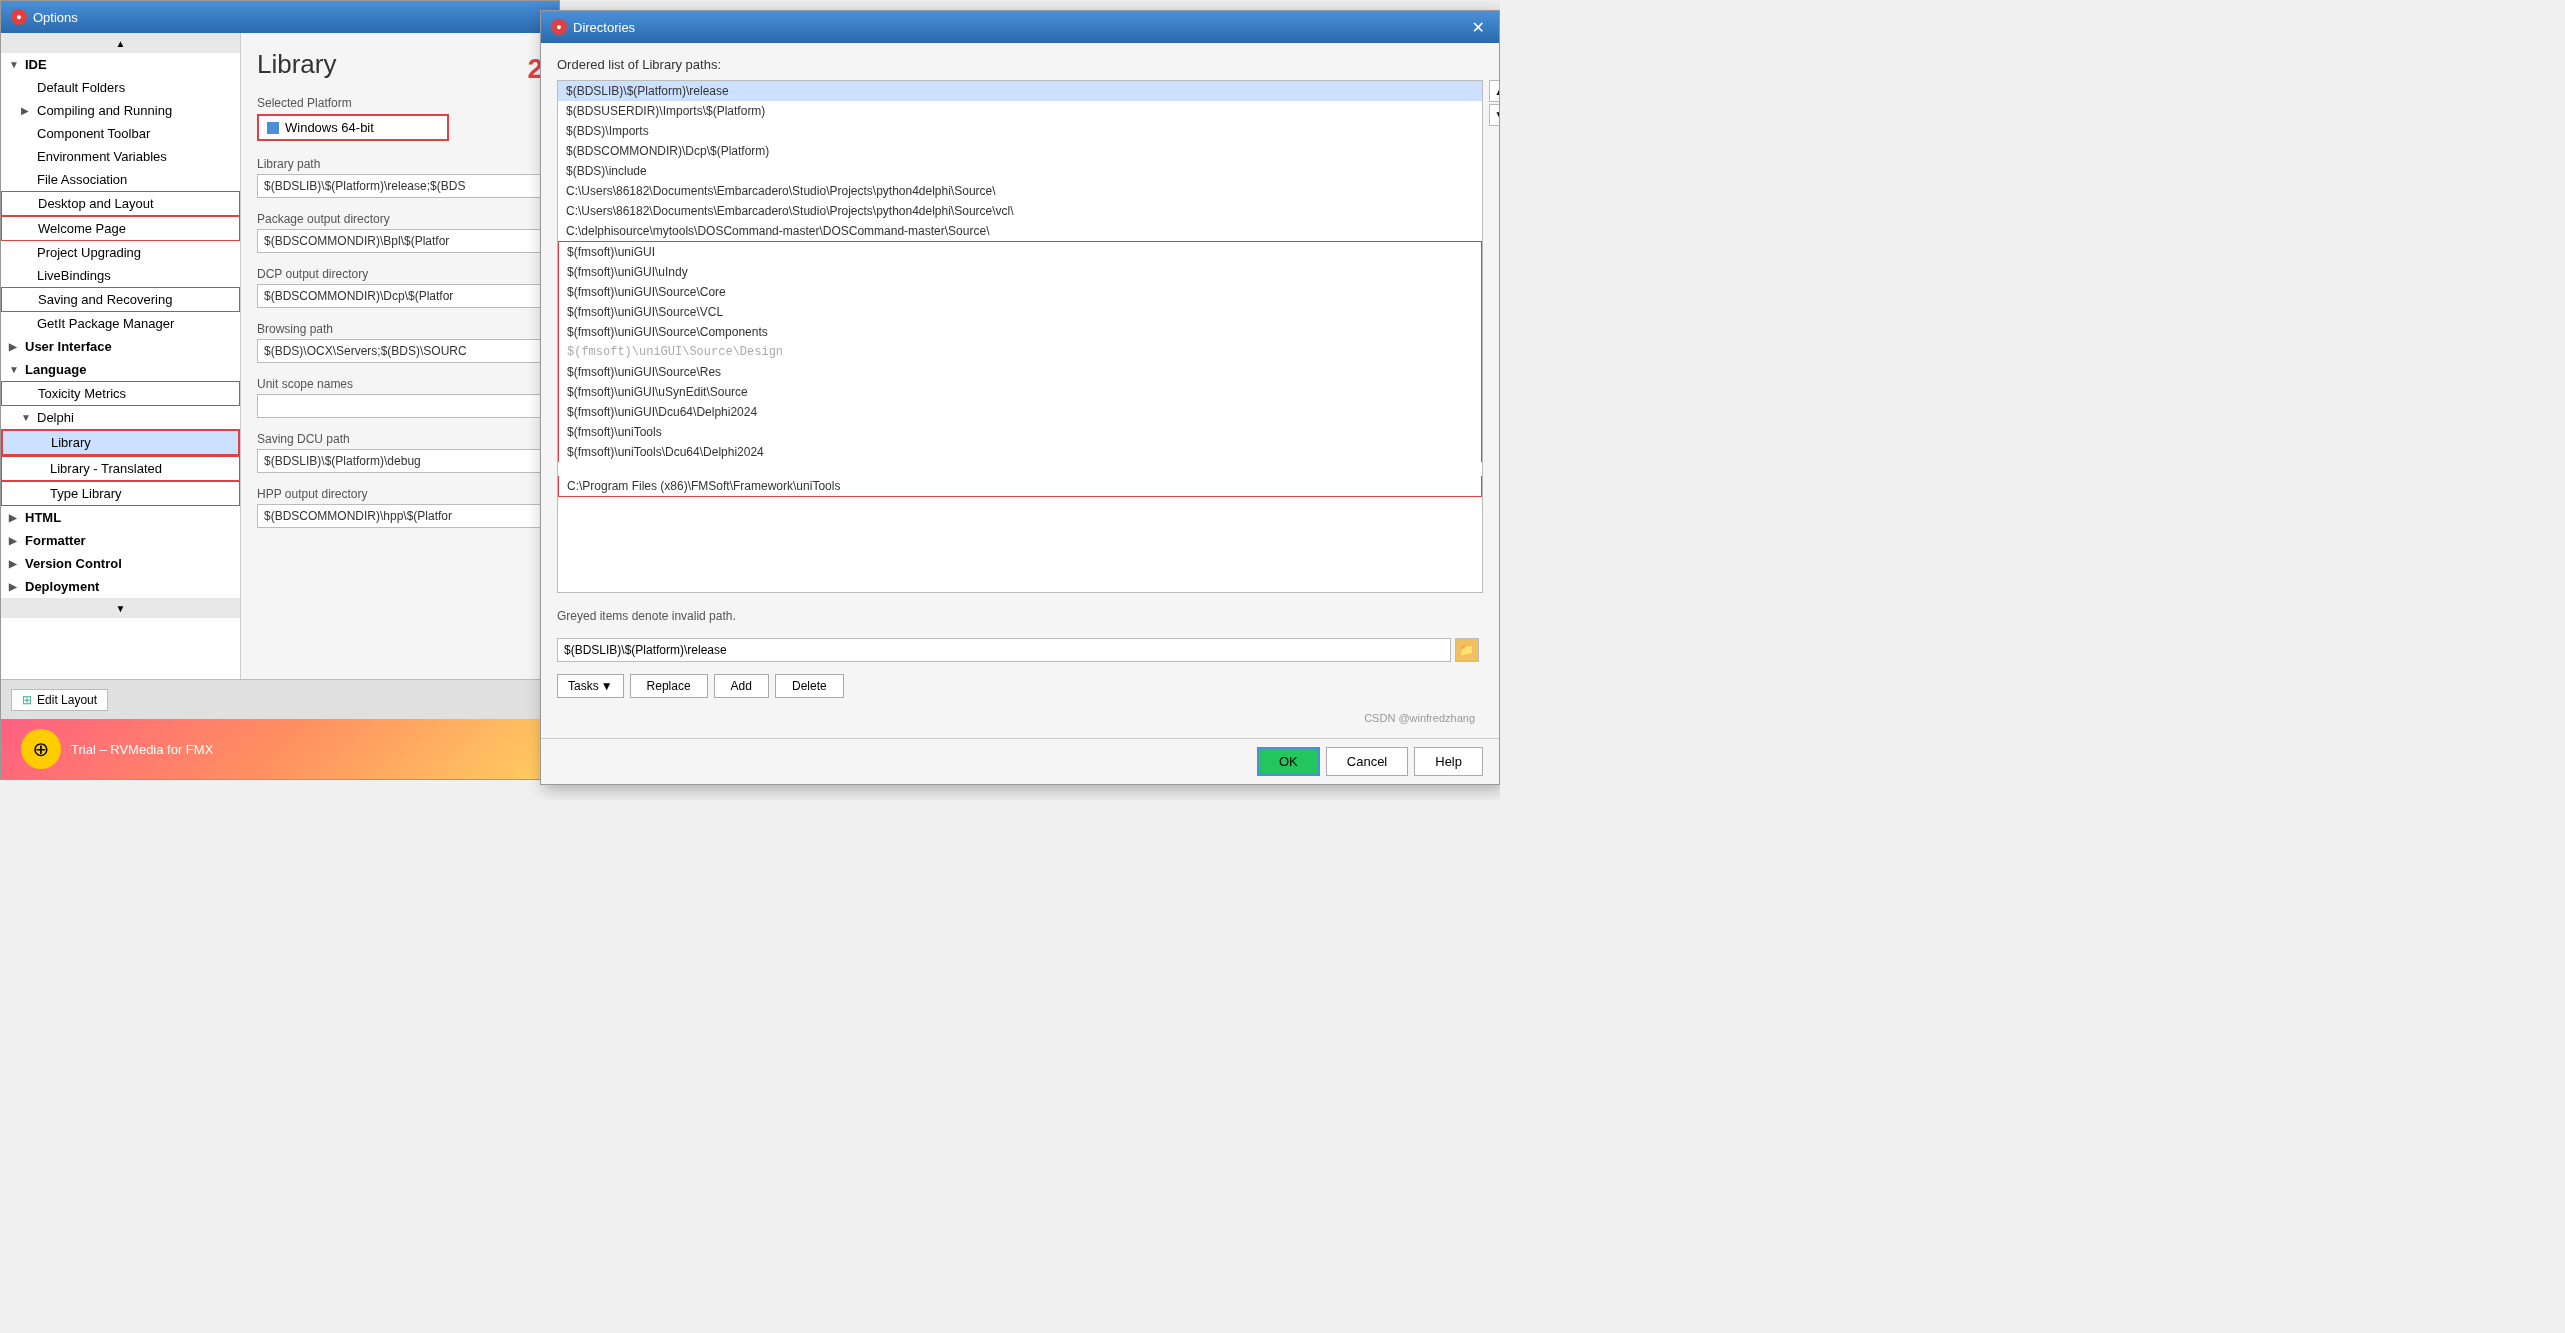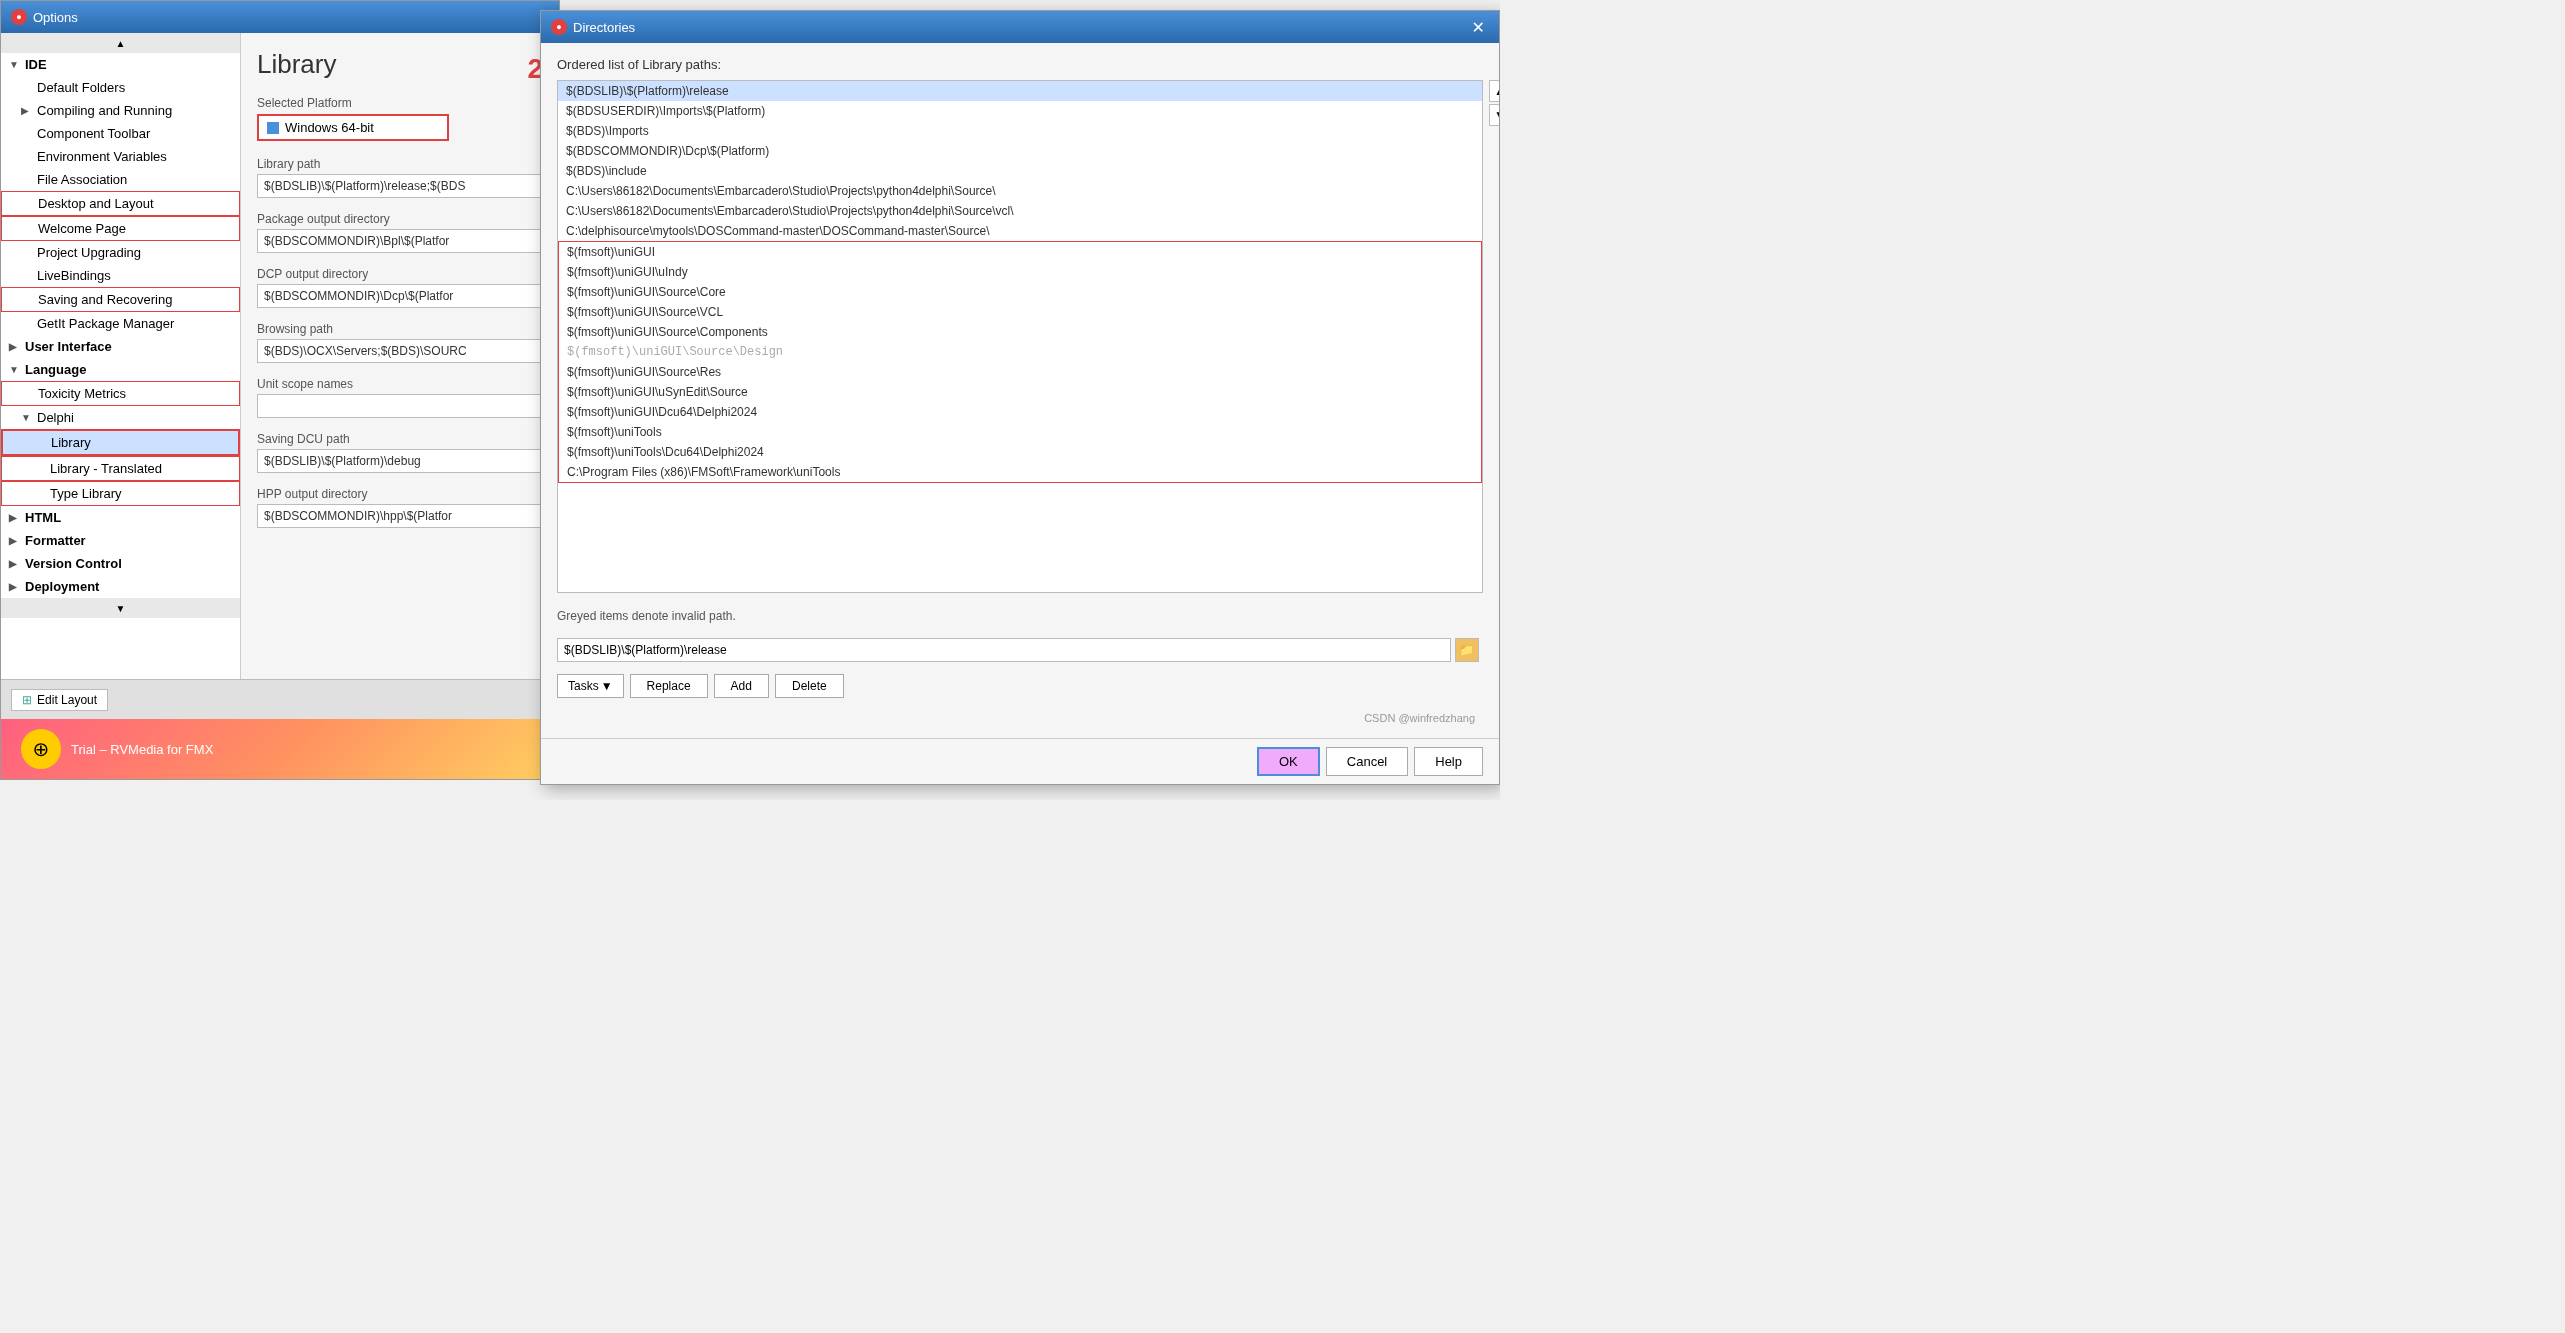--- a/index.html
+++ b/index.html
@@ -305,21 +305,21 @@
 
     .footer-btn {
       padding: 5px 20px;
       font-size: 13px;
       cursor: pointer;
       background: white;
       border: 1px solid #aaa;
     }
 
     .footer-btn.ok-btn {
-      background: #f0abfc;
+      background: #22c55e;
       border: 2px solid #4a90d9;
       margin-left: 43px;
     }
 
     .taskbar-strip {
       position: absolute;
       bottom: 0; left: 0;
       width: 560px;
       height: 60px;
       background: linear-gradient(135deg, #ff6080 0%, #ff9060 50%, #ffd060 100%);
@@ -554,21 +554,21 @@
             <div class="path-item" style="border-left: 1px solid rgb(224, 64, 64); border-right: 1px solid rgb(224, 64, 64);">$(fmsoft)\uniGUI\uIndy</div>
             <div class="path-item" style="border-left: 1px solid rgb(224, 64, 64); border-right: 1px solid rgb(224, 64, 64);">$(fmsoft)\uniGUI\Source\Core</div>
             <div class="path-item" style="border-left: 1px solid rgb(224, 64, 64); border-right: 1px solid rgb(224, 64, 64);">$(fmsoft)\uniGUI\Source\VCL</div>
             <div class="path-item" style="border-left: 1px solid rgb(224, 64, 64); border-right: 1px solid rgb(224, 64, 64);">$(fmsoft)\uniGUI\Source\Components</div>
             <div class="path-item greyed" style="border-left: 1px solid rgb(224, 64, 64); border-right: 1px solid rgb(224, 64, 64); font-family: Liberation Mono, monospace;">$(fmsoft)\uniGUI\Source\Design</div>
             <div class="path-item" style="border-left: 1px solid rgb(224, 64, 64); border-right: 1px solid rgb(224, 64, 64);">$(fmsoft)\uniGUI\Source\Res</div>
             <div class="path-item" style="border-left: 1px solid rgb(224, 64, 64); border-right: 1px solid rgb(224, 64, 64);">$(fmsoft)\uniGUI\uSynEdit\Source</div>
             <div class="path-item" style="border-left: 1px solid rgb(224, 64, 64); border-right: 1px solid rgb(224, 64, 64);">$(fmsoft)\uniGUI\Dcu64\Delphi2024</div>
             <div class="path-item" style="border-left: 1px solid rgb(224, 64, 64); border-right: 1px solid rgb(224, 64, 64);">$(fmsoft)\uniTools</div>
             <div class="path-item" style="border-left: 1px solid rgb(224, 64, 64); border-right: 1px solid rgb(224, 64, 64);">$(fmsoft)\uniTools\Dcu64\Delphi2024</div>
-            <div class="path-item" style="border-bottom: 1px solid rgb(224, 64, 64); border-left: 1px solid rgb(224, 64, 64); border-right: 1px solid rgb(224, 64, 64);">C:\Program Files (x86)\FMSoft\Framework\uniTools</div>
+            <div class="path-item" style="border-bottom: 1px solid rgb(224, 64, 64); border-left: 1px solid rgb(224, 64, 64); border-right: 1px solid rgb(224, 64, 64); margin-top: 14px;">C:\Program Files (x86)\FMSoft\Framework\uniTools</div>
           </div>
 
         <div style="position:absolute; right:-28px; top:0; display:flex; flex-direction:column; gap:2px;">
           <button class="scroll-arrow-btn" style="width:22px;height:22px;background:white;border:1px solid #bbb;cursor:pointer;">▲</button>
           <button class="scroll-arrow-btn" style="width:22px;height:22px;background:white;border:1px solid #bbb;cursor:pointer;">▼</button>
         </div>
 
         <div class="greyed-note" style="margin-top:8px;">Greyed items denote invalid path.</div>
 
         <div class="edit-path-row">

